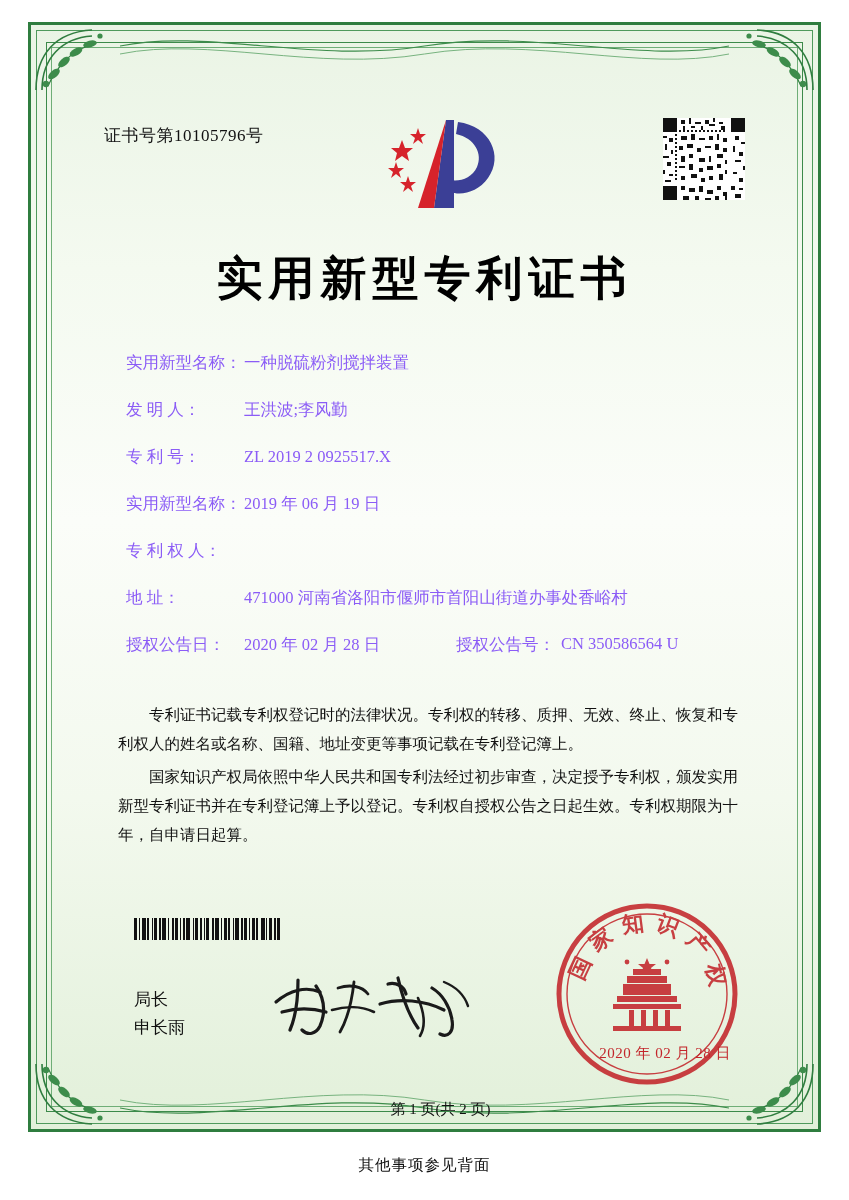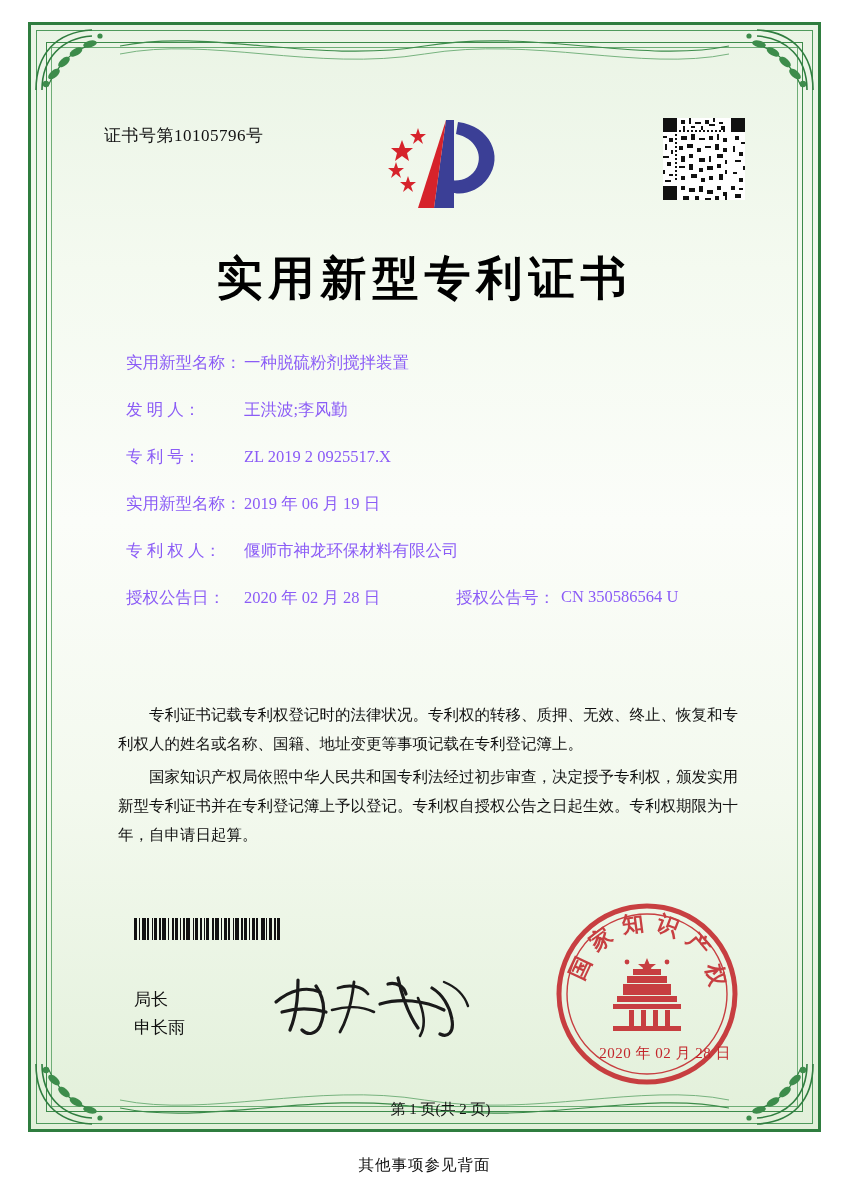--- a/index.html
+++ b/index.html
@@ -461,21 +461,24 @@
     <div class="field-row">
       <span class="field-label">专 利 号：</span>
       <span class="field-value">ZL 2019 2 0925517.X</span>
     </div>
     <div class="field-row">
       <span class="field-label">实用新型名称：</span>
       <span class="field-value">2019 年 06 月 19 日</span>
     </div>
     <div class="field-row">
       <span class="field-label">专 利 权 人：</span>
-      <span class="field-value">偃师市神龙环保材料有限公司</span>
+    </div>
+    <div class="field-row">
+      <span class="field-label">地 址：</span>
+      <span class="field-value">471000 河南省洛阳市偃师市首阳山街道办事处香峪村</span>
     </div>
 
     <div class="grant-row">
       <span class="grant-left">
         <span class="field-label">授权公告日：</span>
         <span class="field-value">2020 年 02 月 28 日</span>
       </span>
       <span class="grant-right">
         <span class="field-label2">授权公告号：</span>
         <span class="field-value">CN 350586564 U</span>

